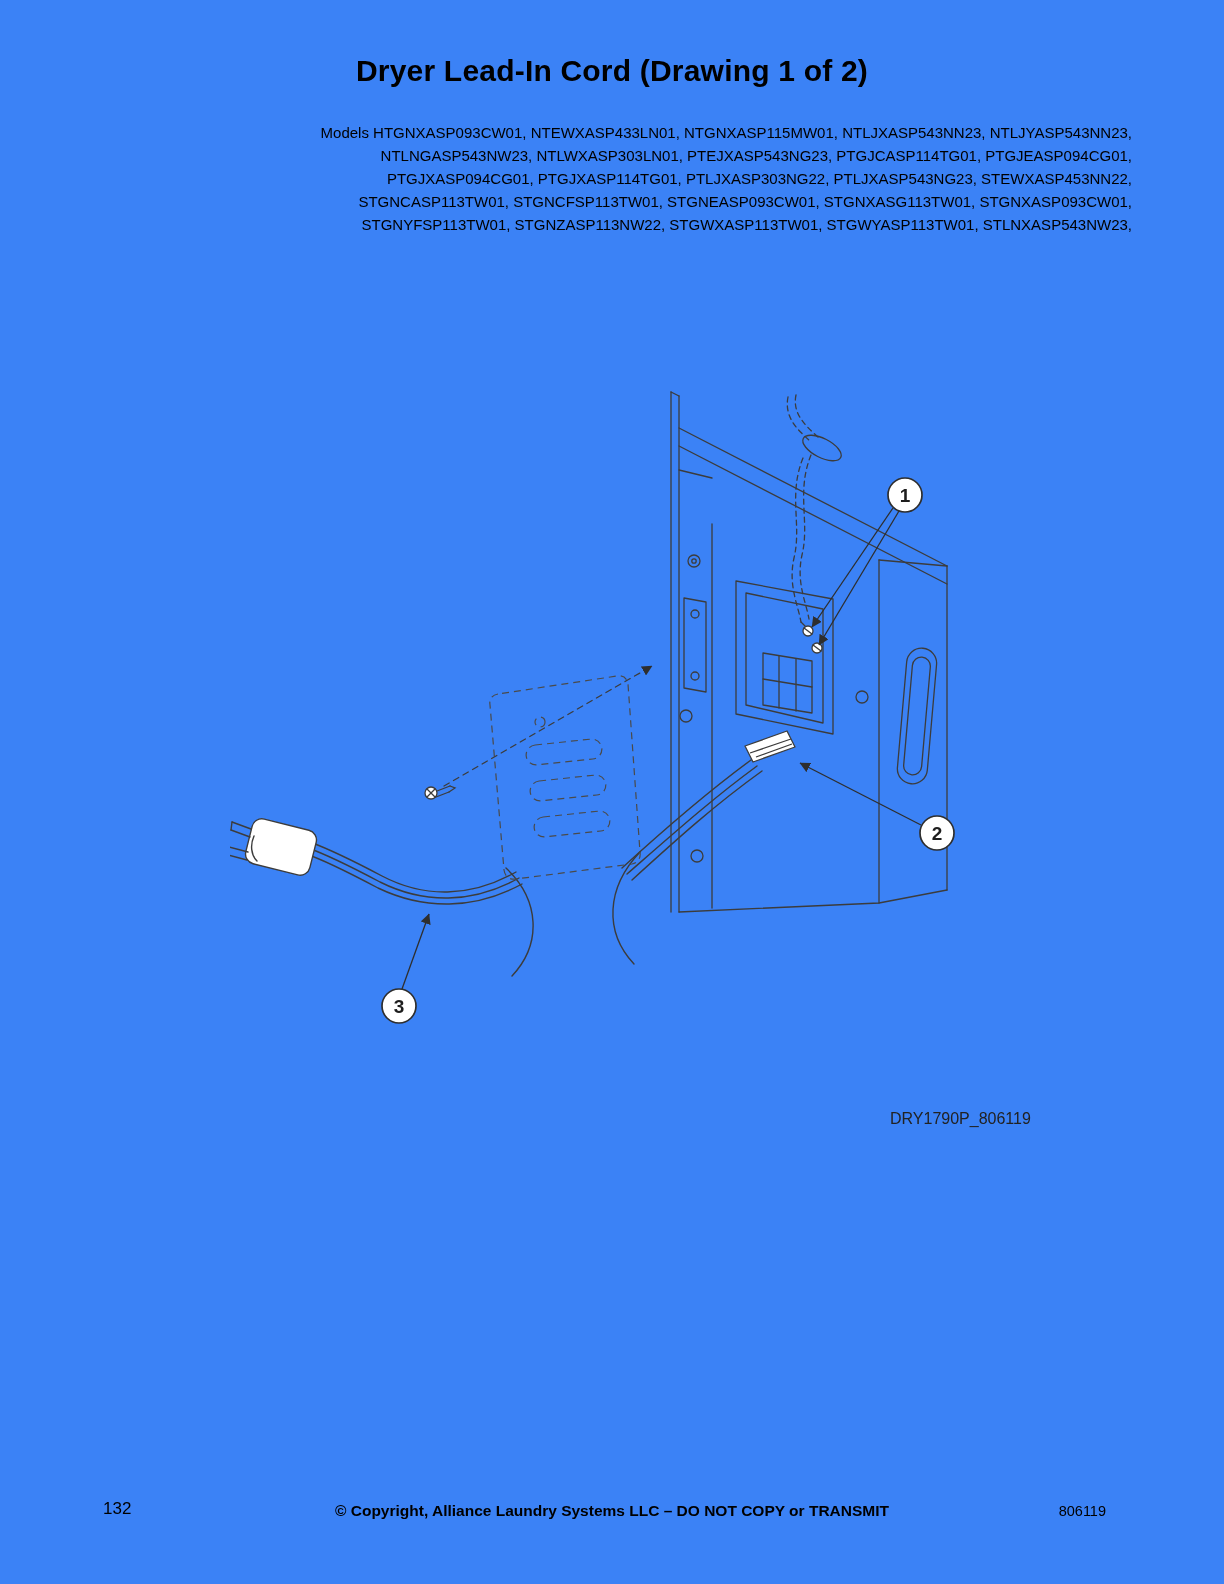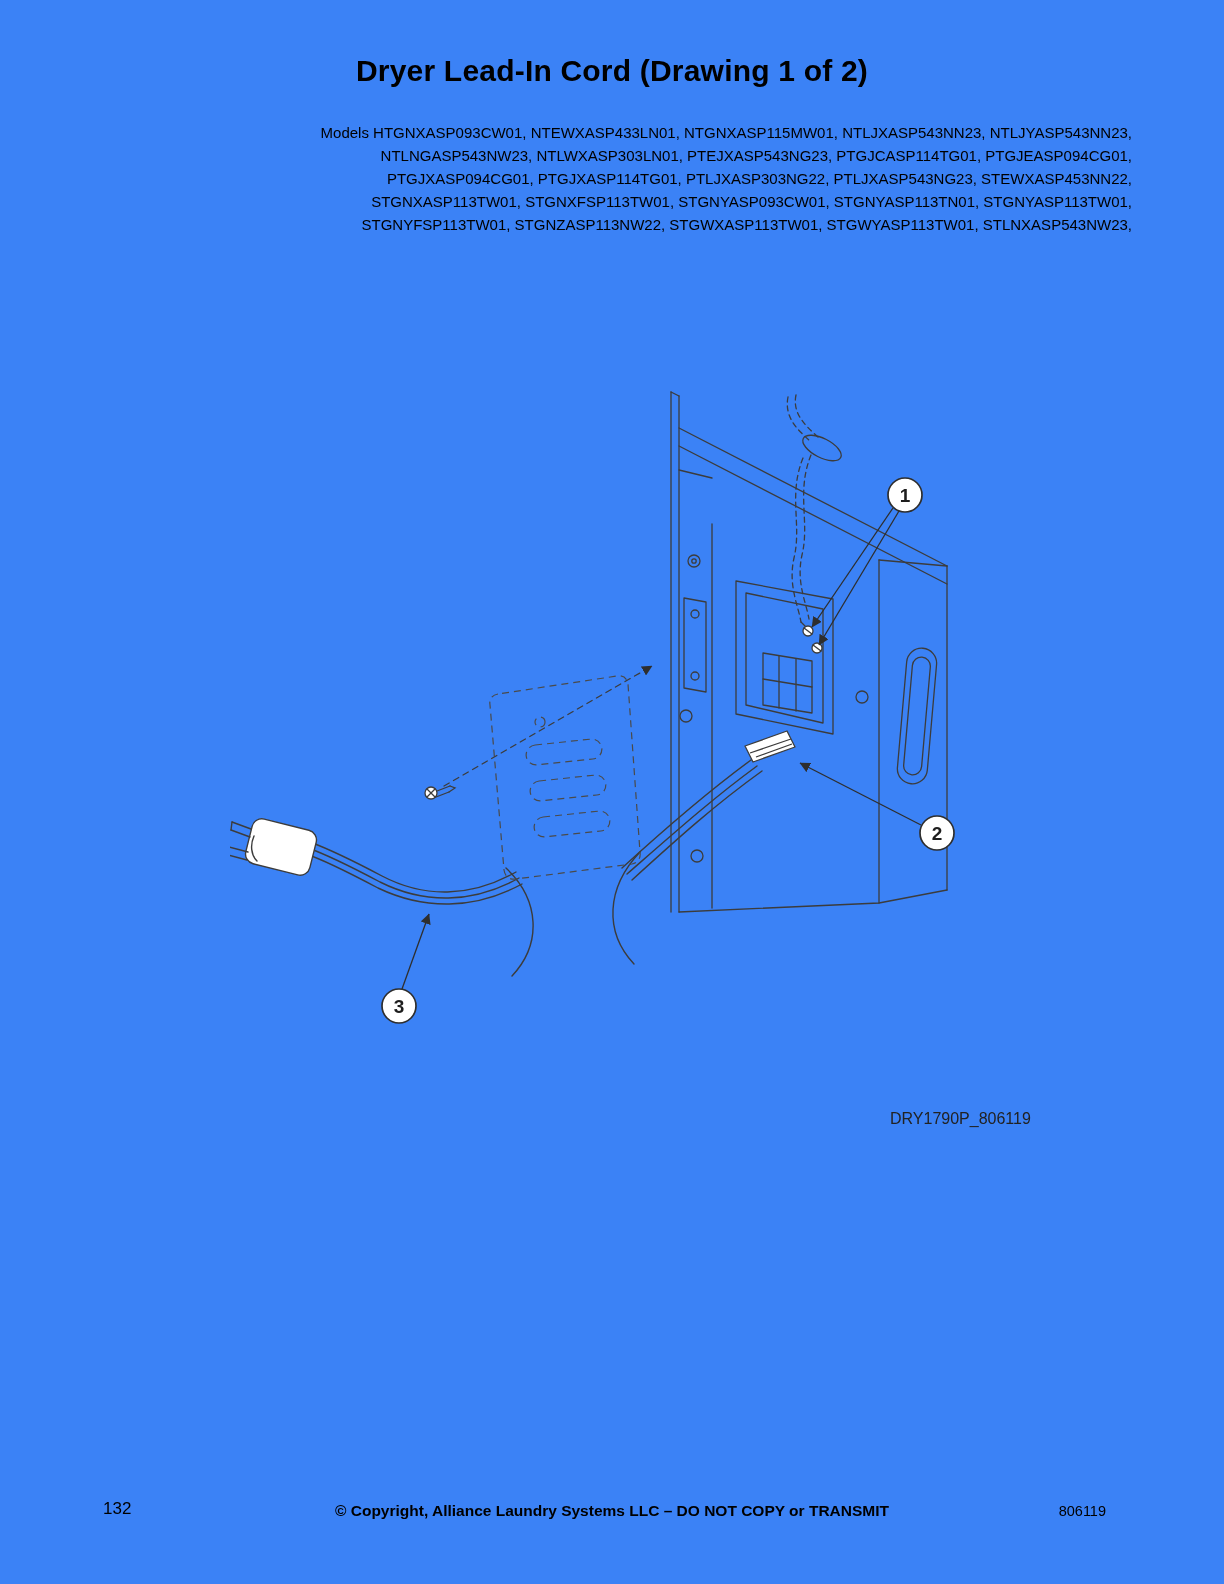--- a/index.html
+++ b/index.html
@@ -21,21 +21,21 @@
 <body>
 
 <div class="page">
 
   <div class="title">Dryer Lead-In Cord (Drawing 1 of 2)</div>
 
   <div class="models">
     <div>Models HTGNXASP093CW01, NTEWXASP433LN01, NTGNXASP115MW01, NTLJXASP543NN23, NTLJYASP543NN23,</div>
     <div>NTLNGASP543NW23, NTLWXASP303LN01, PTEJXASP543NG23, PTGJCASP114TG01, PTGJEASP094CG01,</div>
     <div>PTGJXASP094CG01, PTGJXASP114TG01, PTLJXASP303NG22, PTLJXASP543NG23, STEWXASP453NN22,</div>
-    <div>STGNXASP113TW01, STGNXFSP113TW01, STGNYASP093CW01, STGNYASP113TN01, STGNYASP113TW01,</div>
+    <div>STGNCASP113TW01, STGNCFSP113TW01, STGNEASP093CW01, STGNXASG113TW01, STGNXASP093CW01,</div>
     <div>STGNYFSP113TW01, STGNZASP113NW22, STGWXASP113TW01, STGWYASP113TW01, STLNXASP543NW23,</div>
   </div>
 
   <div class="diagram">
     <svg width="740" height="780" viewBox="230 370 740 780" xmlns="http://www.w3.org/2000/svg">
       <defs>
         <marker id="arw" viewBox="0 0 10 10" refX="9.5" refY="5" markerWidth="8" markerHeight="8" orient="auto">
           <path d="M0,0 L10,5 L0,10 Z" fill="#2e2e2e"></path>
         </marker>
       </defs>

